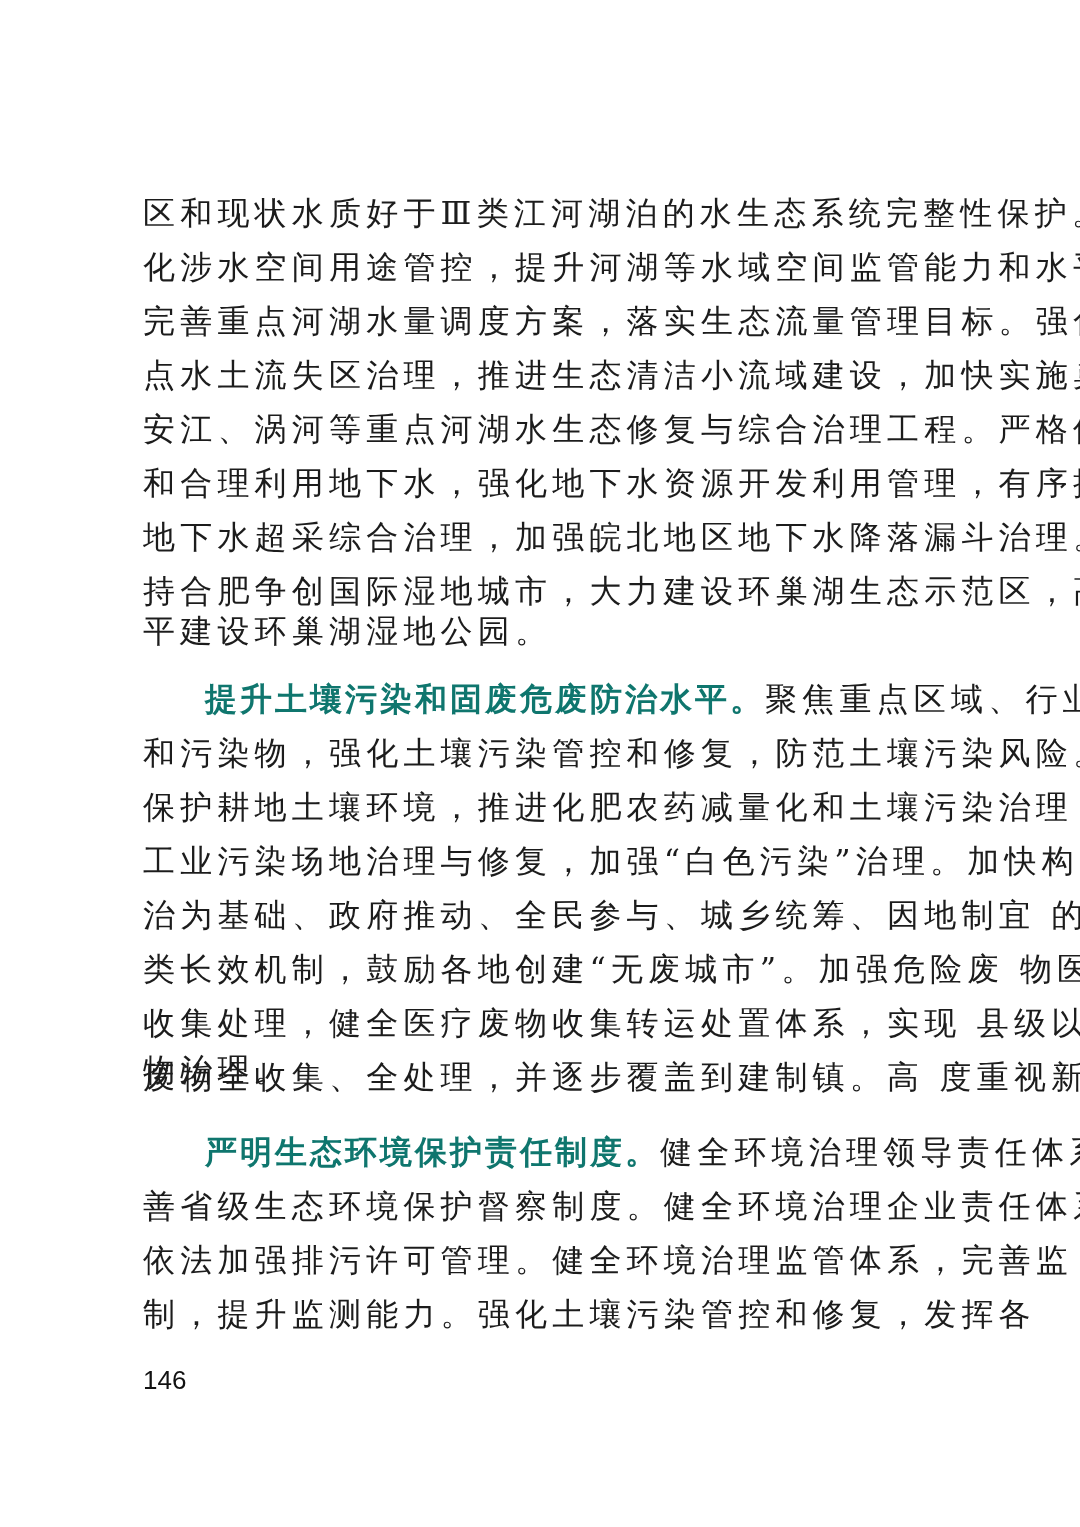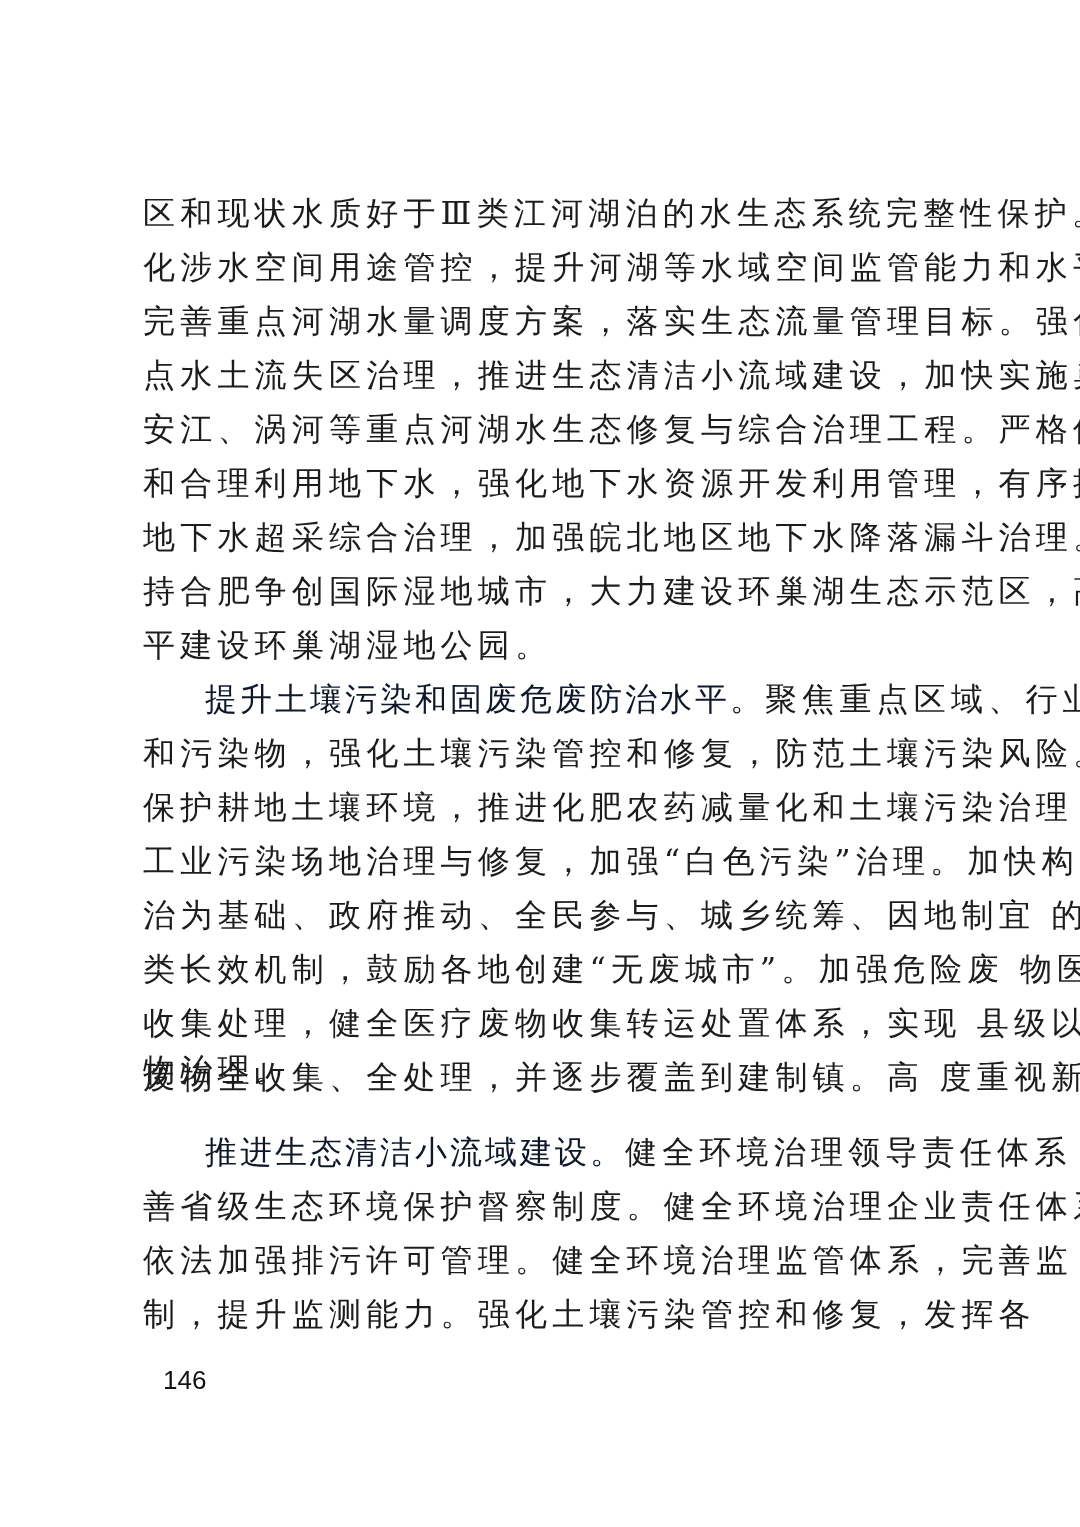--- a/index.html
+++ b/index.html
@@ -29,65 +29,64 @@
       height: 54px;
       font-size: 32px;
       line-height: 54px;
       white-space: nowrap;
       letter-spacing: 5.2px;
       color: #1c1c1c;
     }
     .line.indent { left: 205px; width: 750px; }
     .bold {
       font-family: "DejaVu Sans", "Liberation Sans", sans-serif;
-      font-weight: normal;
-      color: #0f172a;
+      font-weight: bold;
+      color: #0f766e;
       letter-spacing: 3px;
     }
     .page-number {
       position: absolute;
       left: 143px;
       top: 1360px;
       font-family: "Liberation Sans", "DejaVu Sans", sans-serif;
       font-size: 26px;
       line-height: 40px;
       color: #111111;
-      margin-left: 20px;
     }
   </style>
 </head>
 <body>
 
 <div class="page">
 
   <div>
     <div class="line" style="top:186px">区和现状水质好于Ⅲ类江河湖泊的水生态系统完整性保护。强</div>
     <div class="line" style="top:240px">化涉水空间用途管控，提升河湖等水域空间监管能力和水平。</div>
     <div class="line" style="top:294px">完善重点河湖水量调度方案，落实生态流量管理目标。强化重</div>
     <div class="line" style="top:348px">点水土流失区治理，推进生态清洁小流域建设，加快实施巢湖、 新</div>
     <div class="line" style="top:402px">安江、涡河等重点河湖水生态修复与综合治理工程。严格保 护</div>
     <div class="line" style="top:456px">和合理利用地下水，强化地下水资源开发利用管理，有序推 进</div>
     <div class="line" style="top:510px">地下水超采综合治理，加强皖北地区地下水降落漏斗治理。 支</div>
     <div class="line" style="top:564px">持合肥争创国际湿地城市，大力建设环巢湖生态示范区，高 水</div>
-    <div class="line" style="top:618px">平建设环巢湖湿地公园。</div>
+    <div class="line" style="top:604px">平建设环巢湖湿地公园。</div>
   </div>
 
   <div>
     <div class="line indent" style="top:672px"><span class="bold">提升土壤污染和固废危废防治水平。</span><span>聚焦重点区域、行业</span></div>
     <div class="line" style="top:726px">和污染物，强化土壤污染管控和修复，防范土壤污染风险。优 先</div>
     <div class="line" style="top:780px">保护耕地土壤环境，推进化肥农药减量化和土壤污染治理， 突出</div>
     <div class="line" style="top:834px">工业污染场地治理与修复，加强“白色污染”治理。加快构 建以法</div>
     <div class="line" style="top:888px">治为基础、政府推动、全民参与、城乡统筹、因地制宜 的垃圾分</div>
     <div class="line" style="top:942px">类长效机制，鼓励各地创建“无废城市”。加强危险废 物医疗废物</div>
     <div class="line" style="top:996px">收集处理，健全医疗废物收集转运处置体系，实现 县级以上医疗</div>
     <div class="line" style="top:1050px">废物全收集、全处理，并逐步覆盖到建制镇。高 度重视新污染</div>
     <div class="line" style="top:1043px">物治理。</div>
   </div>
 
   <div>
-    <div class="line indent" style="top:1125px"><span class="bold">推进生态清洁小流域建设。</span><span>健全环境治理领导责任体系， 完</span></div>
+    <div class="line indent" style="top:1125px"><span class="bold">严明生态环境保护责任制度。</span><span>健全环境治理领导责任体系， 完</span></div>
     <div class="line" style="top:1179px">善省级生态环境保护督察制度。健全环境治理企业责任体系， 全面</div>
     <div class="line" style="top:1233px">依法加强排污许可管理。健全环境治理监管体系，完善监 管体</div>
     <div class="line" style="top:1287px">制，提升监测能力。强化土壤污染管控和修复，发挥各</div>
   </div>
 
   <div class="page-number">146</div>
 </div>
 
 </body></html>

